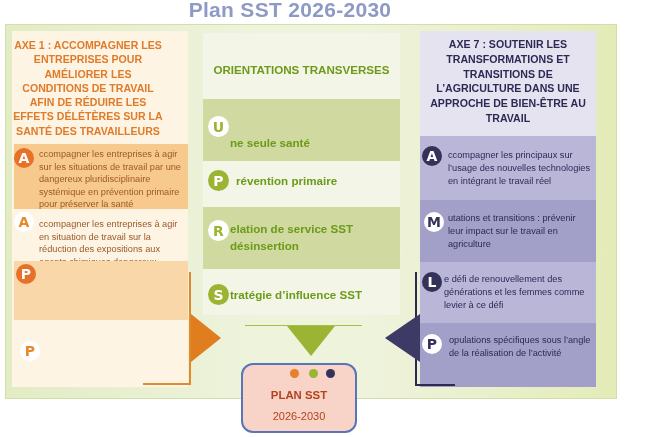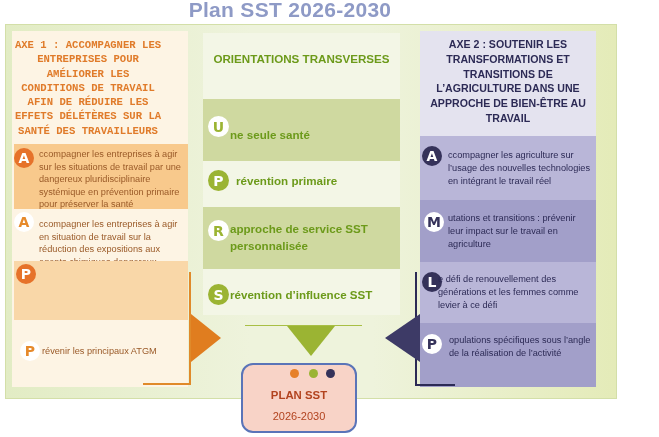--- a/index.html
+++ b/index.html
@@ -1,33 +1,33 @@
 <!DOCTYPE html>
 <html><head>
 <meta charset="utf-8">
 <style>
   html,body{margin:0;padding:0;background:#ffffff;}
   body{width:659px;height:437px;position:relative;overflow:hidden;font-family:"DejaVu Sans","Liberation Sans",sans-serif;}
   .title{position:absolute;left:0;top:-2px;width:580px;text-align:center;font-family:"Liberation Sans",sans-serif;font-weight:bold;font-size:21px;color:#8e9ac6;letter-spacing:0.3px;}
   .outer{position:absolute;left:5px;top:24px;width:612px;height:375px;background:linear-gradient(90deg,#e2ecc4 0%,#eef3dc 40%,#eef3dc 60%,#e4ebb8 100%);border:1px solid #d3dfa8;box-sizing:border-box;}
   
   .col-left{position:absolute;left:12px;top:31px;width:176px;height:356px;background:#fdf4e4;}
-  .axe1-title{position:absolute;left:12px;top:38px;width:152px;text-align:center;font-family:Liberation Mono, monospace;font-weight:bold;font-size:10.6px;line-height:14.3px;color:#e07b2a;}
+  .axe1-title{position:absolute;left:12px;top:38px;width:152px;text-align:center;font-family:Liberation Sans, sans-serif;font-weight:bold;font-size:10.6px;line-height:14.3px;color:#e07b2a;}
   .l-item{position:absolute;left:14px;width:174px;box-sizing:border-box;font-family:"Liberation Sans",sans-serif;font-size:9.2px;line-height:12.6px;color:#9a5a28;}
   .l-item .txt{position:absolute;left:25px;right:4px;}
   .badge{position:absolute;width:20px;height:20px;border-radius:50%;display:flex;align-items:center;justify-content:center;font-family:"DejaVu Sans",sans-serif;font-weight:bold;font-size:14px;line-height:1;}
   .b-or{background:#e6722a;color:#ffffff;}
   .b-wo{background:#ffffff;color:#e6892a;}
   .b-gr{background:#9bb433;color:#ffffff;}
   .b-wg{background:#ffffff;color:#9bb433;}
   .b-nv{background:#35325a;color:#ffffff;}
   .b-wn{background:#ffffff;color:#35325a;}
   
   .col-center{position:absolute;left:203px;top:33px;width:197px;height:282px;background:#f3f6e6;}
-  .orient-title{position:absolute;left:203px;top:52px;width:197px;text-align:center;font-family:"Liberation Sans",sans-serif;font-weight:bold;font-size:11.6px;color:#6c9a1a;}
+  .orient-title{position:absolute;left:203px;top:63px;width:197px;text-align:center;font-family:"Liberation Sans",sans-serif;font-weight:bold;font-size:11.6px;color:#6c9a1a;}
   .c-band{position:absolute;left:203px;width:197px;}
   .c-item{position:absolute;left:208px;width:190px;font-family:"Liberation Sans",sans-serif;font-weight:bold;font-size:11.6px;line-height:17px;color:#6c9a1a;}
   .c-item .txt{position:absolute;left:23px;}
   
   .col-right{position:absolute;left:420px;top:31px;width:176px;height:356px;background:#e4e3ef;}
   .axe2-title{position:absolute;left:420px;top:37px;width:176px;text-align:center;font-family:"Liberation Sans",sans-serif;font-weight:bold;font-size:10.6px;line-height:14.8px;color:#2c2a55;}
   .r-band{position:absolute;left:420px;width:176px;}
   .r-item{position:absolute;left:422px;width:174px;font-family:"Liberation Sans",sans-serif;font-size:9.2px;line-height:13px;color:#2c2a55;}
   .r-item .txt{position:absolute;left:25px;right:4px;}
   
@@ -59,63 +59,62 @@
 </div>
 <div class="l-item" style="top:209px;height:52px;background:#fdf4e4;">
   <div class="badge b-wo" style="left:0;top:3px;">A</div>
   <div class="txt" style="top:9px;">ccompagner les entreprises à agir en situation de travail sur la réduction des expositions aux agents chimiques dangereux</div>
 </div>
 <div class="l-item" style="top:261px;height:59px;background:#f9d7a8;">
   <div class="badge b-or" style="left:2px;top:3px;">P</div>
 </div>
 <div class="l-item" style="top:320px;height:65px;background:#fdf4e4;">
   <div class="badge b-wo" style="left:6px;top:21px;">P</div>
-  <div class="txt" style="top:25px;left:28px;">révenir les principaux ATGM</div>
 </div>
 
 <div class="col-center"></div>
 <div class="orient-title">ORIENTATIONS TRANSVERSES</div>
 <div class="c-band" style="top:99px;height:62px;background:#cfd9a0;"></div>
 <div class="c-band" style="top:207px;height:62px;background:#cfd9a0;"></div>
 
 <div class="c-item" style="top:118px;">
   <div class="badge b-wg" style="left:0;top:-2px;width:21px;height:21px;">U</div>
-  <div class="txt" style="top:8px;left:22px;">ne seule santé</div>
+  <div class="txt" style="top:16px;left:22px;">ne seule santé</div>
 </div>
 <div class="c-item" style="top:172px;">
   <div class="badge b-gr" style="left:0;top:-2px;width:21px;height:21px;">P</div>
   <div class="txt" style="top:0;left:28px;">révention primaire</div>
 </div>
 <div class="c-item" style="top:220px;width:170px;">
   <div class="badge b-wg" style="left:0;top:0;width:21px;height:21px;">R</div>
-  <div class="txt" style="top:0;left:22px;width:140px;">approche de service SST personnalisée</div>
+  <div class="txt" style="top:0;left:22px;width:140px;">elation de service SST désinsertion</div>
 </div>
 <div class="c-item" style="top:286px;">
   <div class="badge b-gr" style="left:0;top:-2px;width:21px;height:21px;">S</div>
-  <div class="txt" style="top:0;left:22px;">révention d’influence SST</div>
+  <div class="txt" style="top:0;left:22px;">tratégie d’influence SST</div>
 </div>
 
 <div class="col-right"></div>
-<div class="axe2-title">AXE 2 : SOUTENIR LES TRANSFORMATIONS ET TRANSITIONS DE L’AGRICULTURE DANS UNE APPROCHE DE BIEN-ÊTRE AU TRAVAIL</div>
+<div class="axe2-title">AXE 7 : SOUTENIR LES TRANSFORMATIONS ET TRANSITIONS DE L’AGRICULTURE DANS UNE APPROCHE DE BIEN-ÊTRE AU TRAVAIL</div>
 <div class="r-band" style="top:136px;height:64px;background:#b9b6d8;"></div>
 <div class="r-band" style="top:200px;height:62px;background:#a29fc9;"></div>
 <div class="r-band" style="top:262px;height:61px;background:#b9b6d8;"></div>
 <div class="r-band" style="top:323px;height:64px;background:#a29fc9;"></div>
 
 <div class="r-item" style="top:147px;">
   <div class="badge b-nv" style="left:0;top:-1px;">A</div>
-  <div class="txt" style="top:2px;left:26px;">ccompagner les agriculture sur l’usage des nouvelles technologies en intégrant le travail réel</div>
+  <div class="txt" style="top:2px;left:26px;">ccompagner les principaux sur l’usage des nouvelles technologies en intégrant le travail réel</div>
 </div>
 <div class="r-item" style="top:212px;">
   <div class="badge b-wn" style="left:2px;top:0;">M</div>
   <div class="txt" style="top:0;left:26px;">utations et transitions : prévenir leur impact sur le travail en agriculture</div>
 </div>
 <div class="r-item" style="top:273px;">
   <div class="badge b-nv" style="left:0;top:-1px;">L</div>
-  <div class="txt" style="top:0;left:16px;">e défi de renouvellement des générations et les femmes comme levier à ce défi</div>
+  <div class="txt" style="top:0;left:22px;">e défi de renouvellement des générations et les femmes comme levier à ce défi</div>
 </div>
 <div class="r-item" style="top:334px;">
   <div class="badge b-wn" style="left:0;top:0;">P</div>
   <div class="txt" style="top:0;left:27px;">opulations spécifiques sous l’angle de la réalisation de l’activité</div>
 </div>
 
 <div class="bracket-l"></div>
 <div class="bracket-r"></div>
 <div class="tri-left"></div>
 <div class="tri-right"></div>

